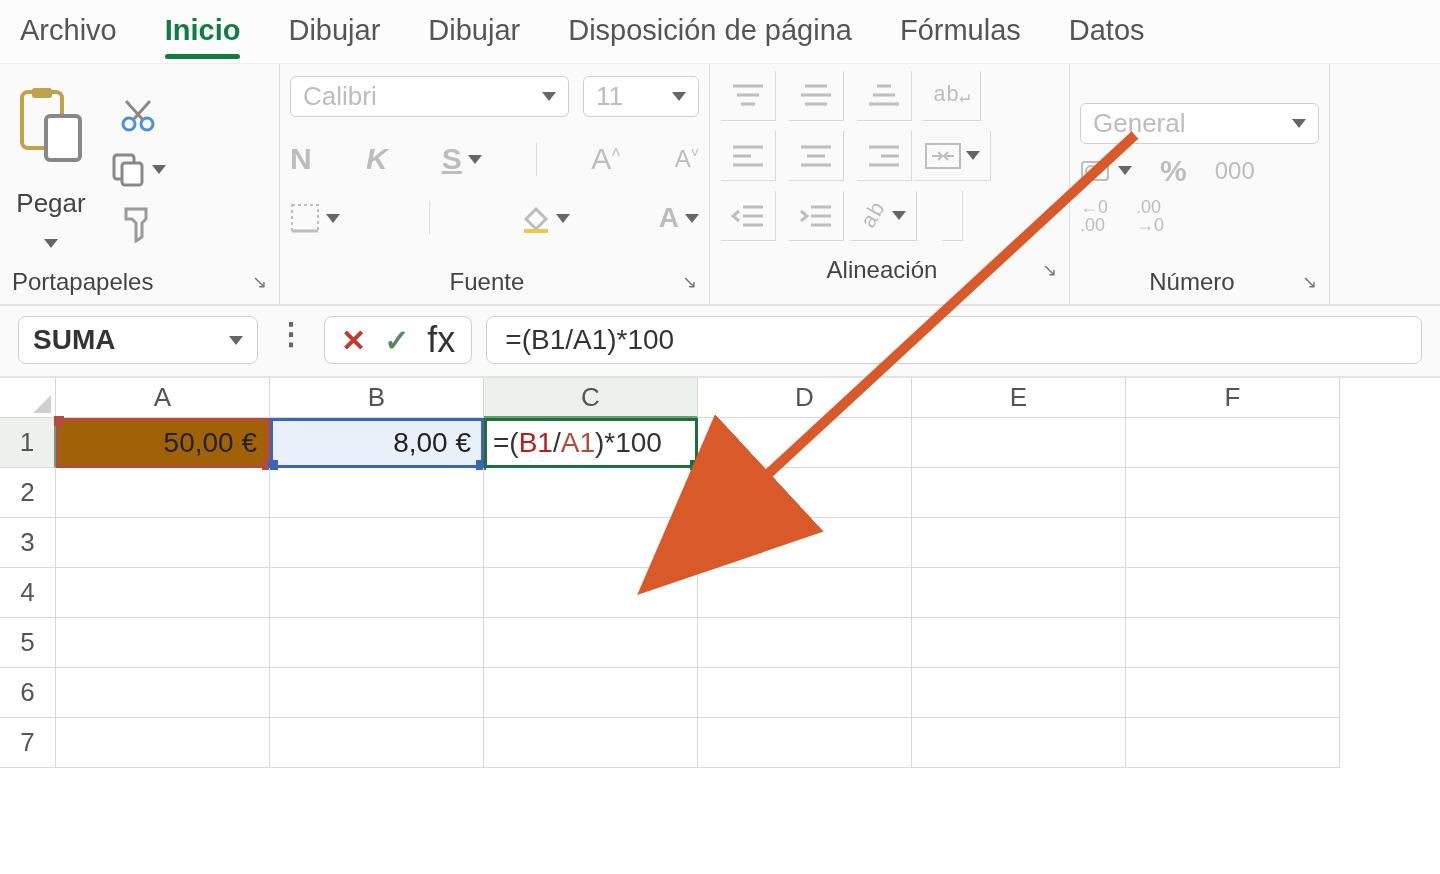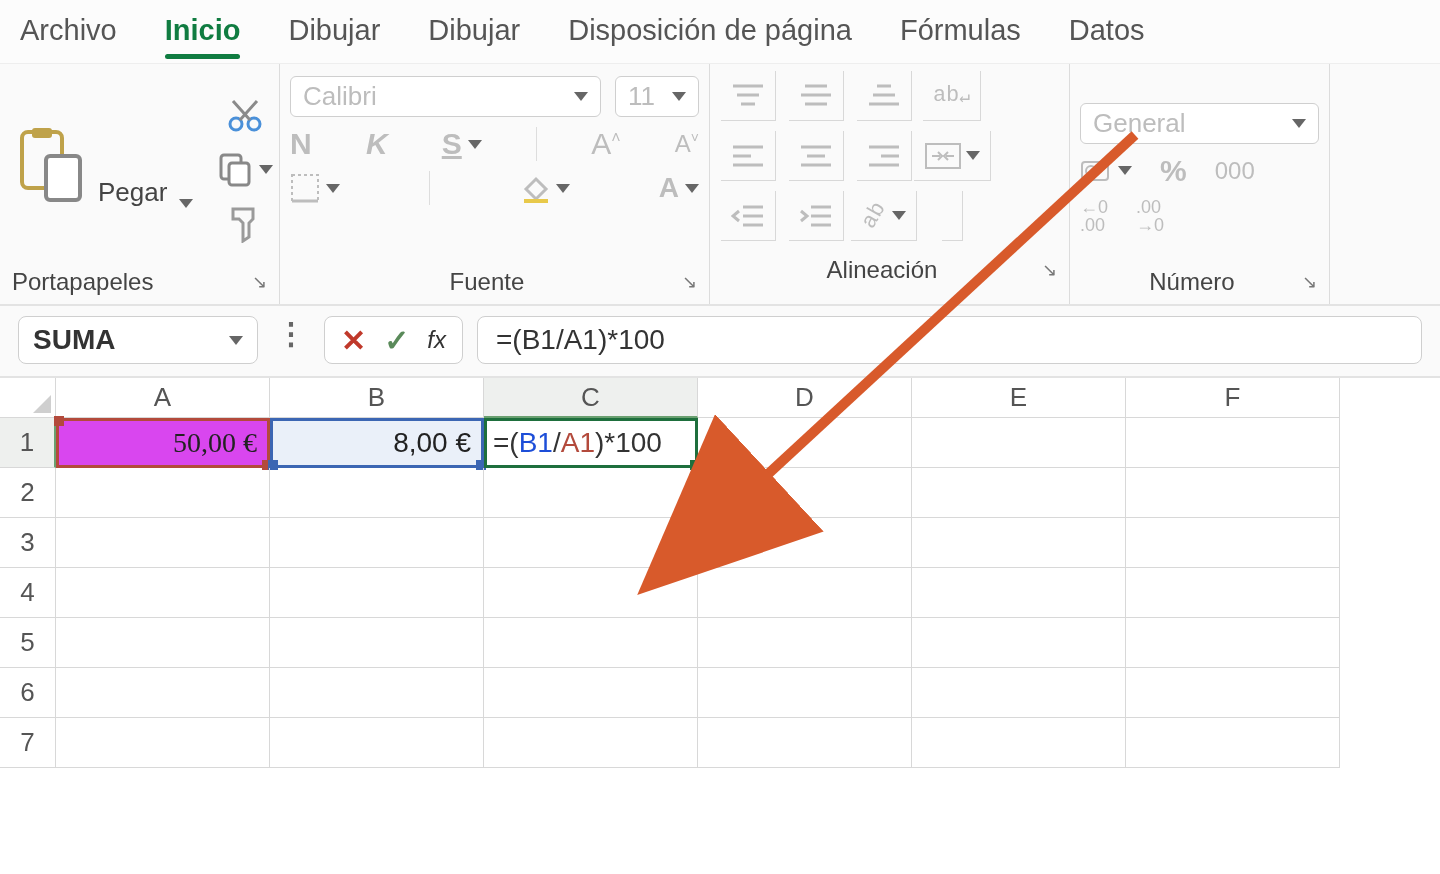--- a/index.html
+++ b/index.html
@@ -47,21 +47,21 @@
   .btn { display:flex; align-items:center; justify-content:center; color:var(--disabled); }
   .btn svg { display:block; }
   .dropdown-box {
     display:flex; align-items:center; justify-content:space-between;
     border:1px solid var(--mid-grey); border-radius:6px; padding:4px 12px;
     color:var(--disabled); background:#fff; font-size:26px;
   }
   .dropdown-box .chev { margin-left:8px; }
 
   
-  .clip-left { display:flex; flex-direction:row; align-items:flex-end; gap:12px; padding:4px 6px; }
+  .clip-left { display:flex; flex-direction:column; align-items:center; gap:20px; padding:4px 6px; }
   .clip-left .lbl { font-size:26px; color:#444; }
   .clip-right { display:flex; flex-direction:column; align-items:center; gap:18px; padding-top:4px;}
   .chev-down { width:0;height:0;border-left:7px solid transparent;border-right:7px solid transparent;border-top:9px solid #666; display:inline-block; }
 
   
   .fnt-row1, .fnt-row2, .fnt-row3 { display:flex; align-items:center; gap:14px; }
   .fnt-row2 .fake-letter { font-size:30px; font-weight:600; color: var(--disabled); }
 
   
   .aln-grid { display:grid; grid-template-columns: repeat(4, 56px); grid-auto-rows:48px; gap:12px; align-items:center; justify-items:center;}
@@ -100,32 +100,32 @@
   .colhdr.active { background:#eef0ee; border-bottom:2px solid #6aa070;}
   .rows .row { display:flex; }
   .rowhdr { width:56px; height:50px; border-right:1px solid var(--grey-border); border-bottom:1px solid var(--grey-border);
     display:flex; align-items:center; justify-content:center; font-size:26px; color:#555; background:#fff;}
   .rowhdr.active { background:#eef0ee; border-right:2px solid #6aa070;}
   .cell { flex:0 0 214px; height:50px; border-right:1px solid var(--grey-border); border-bottom:1px solid var(--grey-border);
     display:flex; align-items:center; justify-content:flex-end; padding:0 10px; font-size:28px; color:#222; position:relative;}
   .cell .content { white-space:nowrap; }
 
   
-  .box-a1 { border:3px solid #b34a3c; background:#d946ef;font-family:Liberation Serif, serif; }
+  .box-a1 { border:3px solid #b34a3c; background:#a16207; }
   .box-b1 { border:3px solid #3c66b3; background:#eaf0f9; }
   .box-c1 { border:3px solid #1e6f3d; justify-content:flex-start; padding-left:6px; }
   .handle { position:absolute; width:10px; height:10px; bottom:-5px; right:-5px; }
   .box-a1 .handle { background:#b34a3c; }
   .box-b1 .handle { background:#3c66b3; }
   .box-c1 .handle { background:#1e6f3d; }
   .box-a1 .handle.tl,.box-b1 .handle.tl { top:-5px; left:-5px; bottom:auto; right:auto;}
   .box-b1 .handle.bl { bottom:-5px; left:-5px; right:auto;}
 
   .formula-frag { font-size:28px; }
-  .c-blue { color:#1d4ed8; }
+  .c-blue { color:#b91c1c; }
   .c-red  { color:#b34a3c; }
   .c-blk  { color:#333; }
 
   
   .arrow-layer { position:absolute; top:0; left:0; pointer-events:none; }
 
   
   .muted { color:var(--disabled); }
 </style>
 </head>
@@ -180,27 +180,27 @@
         </span>
       </div>
     </div>
     <div class="group-footer">
       <span>Portapapeles</span>
       <span class="launcher">↘</span>
     </div>
   </div>
 
   <div class="group" style="width:430px">
-    <div class="group-body" style="flex-direction:column; align-items:stretch; gap:10px; padding-top:4px;">
+    <div class="group-body" style="flex-direction:column; align-items:stretch; gap:25px; padding-top:4px;">
       <div class="fnt-row1">
         <div class="dropdown-box" style="flex:1">
           <span>Calibri</span>
             <span class="chev chev-down"></span>
         </div>
-        <div class="dropdown-box" style="width:84px">
+        <div class="dropdown-box" style="width:116px">
           <span>11</span>
             <span class="chev chev-down"></span>
         </div>
       </div>
       <div class="fnt-row2" style="justify-content:space-between">
         <span class="fake-letter">N</span>
         <span class="fake-letter" style="font-style:italic">K</span>
         <span style="display:flex;align-items:center;gap:6px">
           <span class="fake-letter" style="text-decoration:underline">S</span>
           <span class="chev-down"></span>
@@ -354,21 +354,21 @@
 
 <div class="fx-row">
   <div class="namebox">
     <span>SUMA</span>
     <span class="chev-down"></span>
   </div>
   <span class="sep-dots">⋮</span>
   <div class="fx-btns">
     <span style="color:#c0392b;font-size:30px;font-weight:600">✕</span>
     <span style="color:#5a8a5a;font-size:30px;font-weight:600">✓</span>
-    <span style="font-style:italic;font-size:24px">fx</span>
+    <span style="font-size:36px">fx</span>
   </div>
   <div class="formula-input">
     <span>=(B1/A1)*100</span>
   </div>
 </div>
 
 <div class="sheet">
   <div class="headers">
     <div class="corner">
       <svg width="18" height="18">

